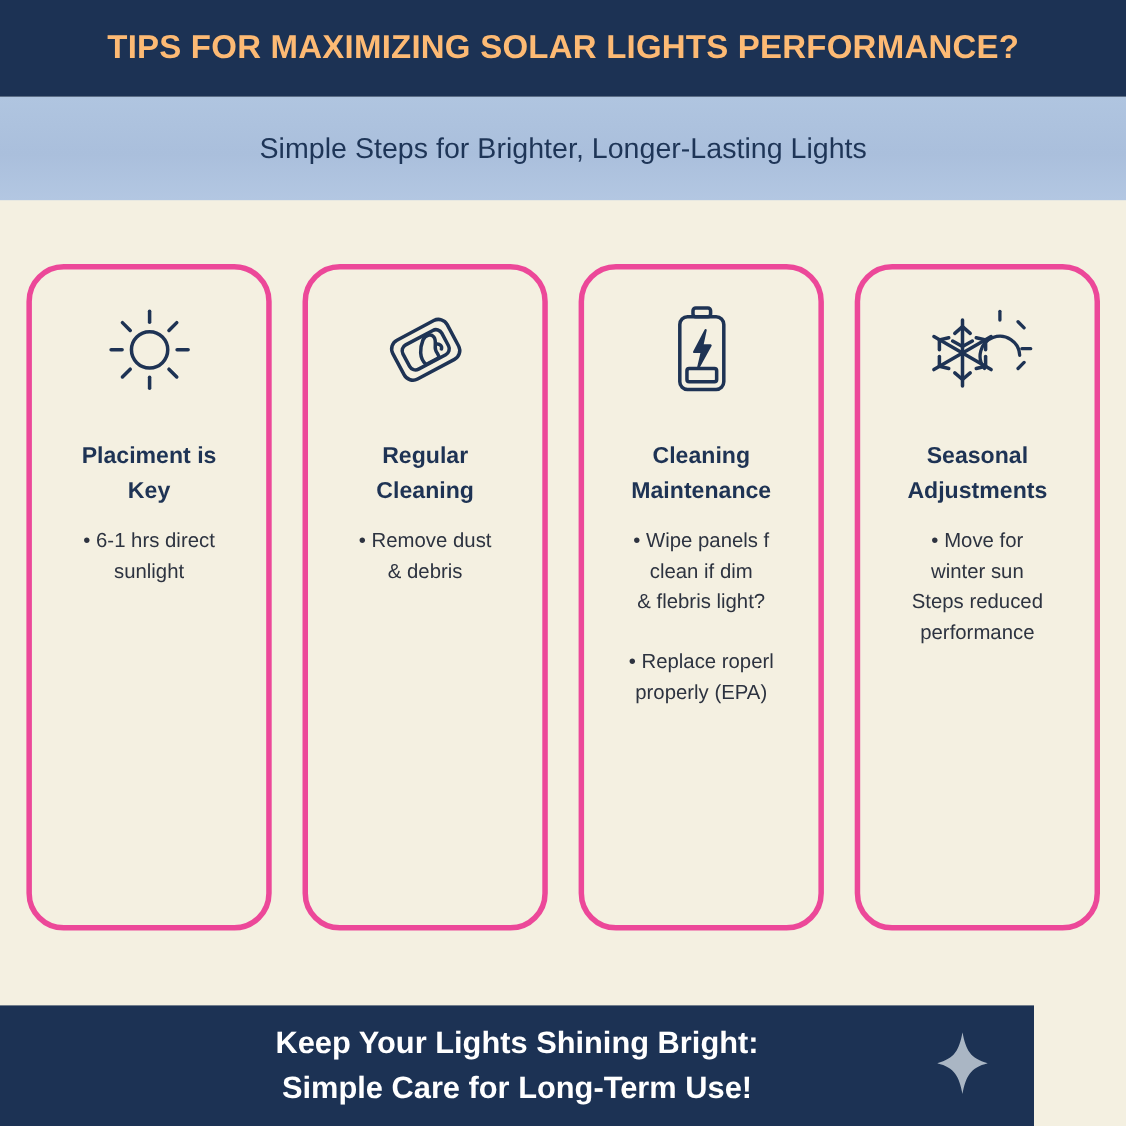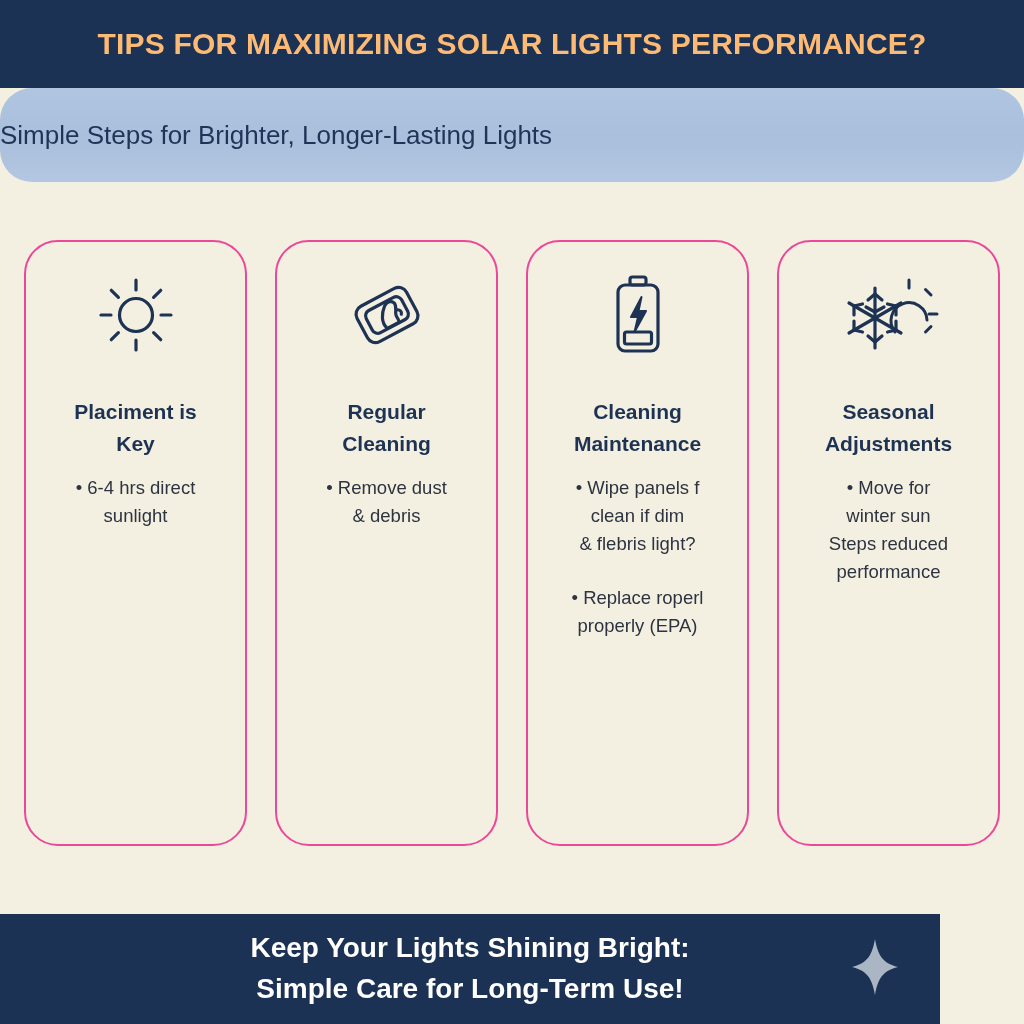--- a/index.html
+++ b/index.html
@@ -36,42 +36,42 @@
     white-space: nowrap;
   }
 
   .subtitle-bar {
     position: absolute;
     left: 0; top: 88px;
     width: 1024px; height: 94px;
     background: linear-gradient(180deg, #b0c5e0 0%, #aabfdc 55%, #b3c7e2 100%);
     display: flex;
     align-items: center;
-    border-radius: 32px;
+    justify-content: center;
   }
   .subtitle-text {
     color: #1e3557;
     font-size: 26px;
     font-weight: normal;
     text-align: center;
     white-space: nowrap;
   }
 
   
   .cards-row {
     position: absolute;
     left: 24px; top: 240px;
     width: 976px;
     height: 606px;
     display: flex;
     gap: 28px;
   }
   .card {
     flex: 1 1 0;
-    border: 2px solid #ec4899;
+    border: 5px solid #ec4899;
     border-radius: 34px;
     background: #f4f0e1;
     box-sizing: border-box;
     display: flex;
     flex-direction: column;
     align-items: center;
     padding: 30px 8px 0 8px;
   }
   .card-icon {
     height: 86px;
@@ -159,21 +159,21 @@
           <line x1="64" y1="39" x2="74" y2="39"></line>
           <line x1="14.3" y1="14.3" x2="21.4" y2="21.4"></line>
           <line x1="56.6" y1="56.6" x2="63.7" y2="63.7"></line>
           <line x1="63.7" y1="14.3" x2="56.6" y2="21.4"></line>
           <line x1="21.4" y1="56.6" x2="14.3" y2="63.7"></line>
         </svg>
       </div>
       <div class="card-title">Placiment is
 Key</div>
       <div class="card-bullets">
-        <div class="bullet">• 6-4 hrs direct
+        <div class="bullet">• 6-1 hrs direct
 sunlight</div>
       </div>
     </div>
 
     <div class="card">
       <div class="card-icon">
         <svg width="80" height="80" viewBox="0 0 80 80" fill="none" stroke="#1e3354" stroke-width="3.2" stroke-linecap="round" stroke-linejoin="round">
           <g transform="rotate(-28 40 40)">
             <rect x="12" y="20" width="56" height="40" rx="9"></rect>
             <rect x="20" y="27.5" width="40" height="25" rx="6"></rect>

